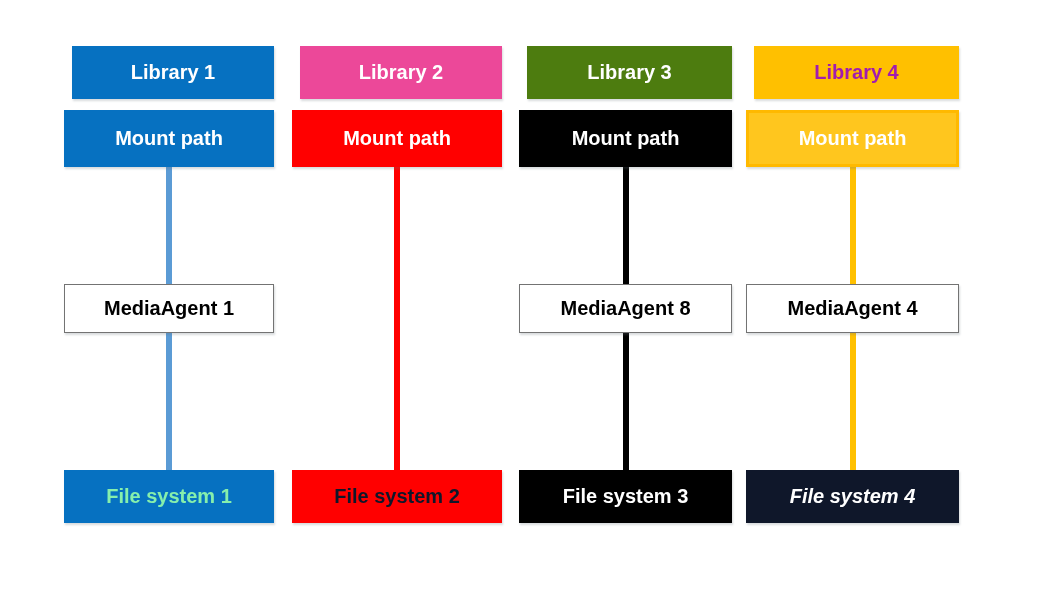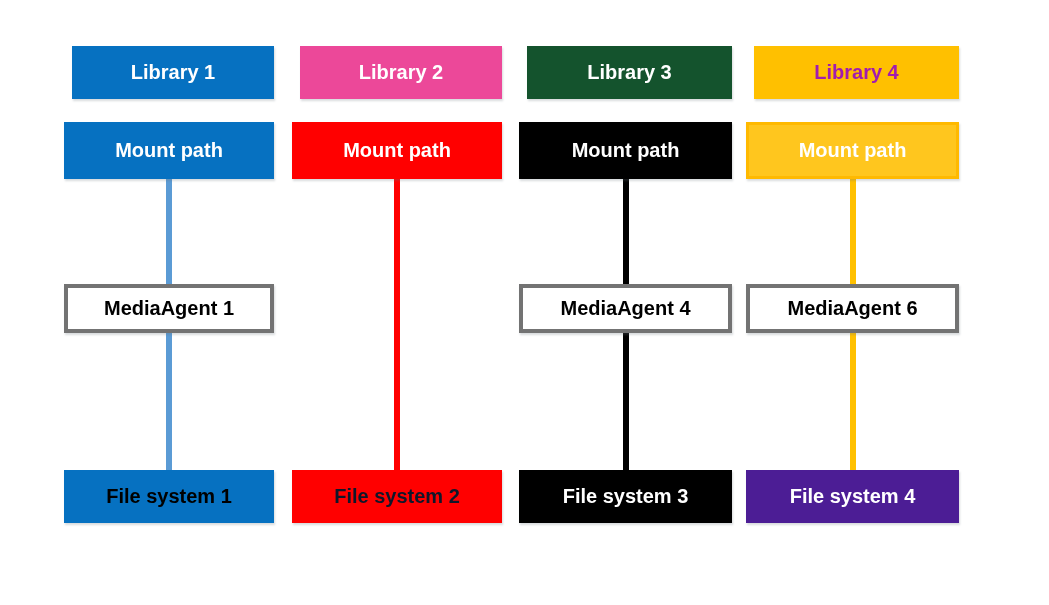--- a/index.html
+++ b/index.html
@@ -43,83 +43,83 @@
     justify-content: center;
     font-weight: bold;
     font-size: 20px;
     box-sizing: border-box;
     z-index: 2;
     box-shadow: 1px 2px 2px rgba(100,110,120,0.25);
     text-align: center;
     white-space: nowrap;
   }
   .library { top: 46px;  height: 53px; margin-left: 8px; }
-  .mount   { top: 122px; height: 57px; border: 3px solid transparent; }
-  .media   { top: 284px; height: 49px; background: #ffffff; border: 4px solid #737373; color: #000000; }
+  .mount   { top: 110px; height: 57px; border: 3px solid transparent; }
+  .media   { top: 284px; height: 49px; background: #ffffff; border: 1px solid #737373; color: #000000; }
   .file    { top: 470px; height: 53px; }
 </style>
 </head>
 <body>
 
 <div class="canvas">
 
   <section class="column col-0">
     <div class="connector" style="background-color: rgb(91, 155, 213);"></div>
     <div class="box library" style="background-color: rgb(6, 113, 193); color: rgb(255, 255, 255);">
       <span>Library 1</span>
     </div>
     <div class="box mount" style="background-color: rgb(6, 113, 193); border-color: rgb(6, 113, 193); color: rgb(255, 255, 255);">
       <span>Mount path</span>
     </div>
     <div class="box media">
       <span>MediaAgent 1</span>
     </div>
-    <div class="box file" style="background-color: rgb(6, 113, 193); color: #000000;">
+    <div class="box file" style="background-color: rgb(6, 113, 193); color: #86efac;">
       <span>File system 1</span>
     </div>
   </section>
 
   <section class="column col-1">
     <div class="connector" style="background-color: rgb(255, 0, 0);"></div>
     <div class="box library" style="background-color: #ec4899; color: rgb(255, 255, 255);">
       <span>Library 2</span>
     </div>
     <div class="box mount" style="background-color: rgb(255, 0, 0); border-color: rgb(255, 0, 0); color: rgb(255, 255, 255);">
       <span>Mount path</span>
     </div>
     <div class="box file" style="background-color: rgb(255, 0, 0); color: #0f172a;">
       <span>File system 2</span>
     </div>
   </section>
 
   <section class="column col-2">
     <div class="connector" style="background-color: rgb(0, 0, 0);"></div>
-    <div class="box library" style="background-color: #14532d; color: rgb(255, 255, 255);">
+    <div class="box library" style="background-color: #4d7c0f; color: rgb(255, 255, 255);">
       <span>Library 3</span>
     </div>
     <div class="box mount" style="background-color: rgb(0, 0, 0); border-color: rgb(0, 0, 0); color: rgb(255, 255, 255);">
       <span>Mount path</span>
     </div>
     <div class="box media">
-      <span>MediaAgent 4</span>
+      <span>MediaAgent 8</span>
     </div>
     <div class="box file" style="background-color: rgb(0, 0, 0); color: rgb(255, 255, 255);">
       <span>File system 3</span>
     </div>
   </section>
 
   <section class="column col-3">
     <div class="connector" style="background-color: rgb(255, 192, 0);"></div>
     <div class="box library" style="background-color: rgb(255, 192, 0); color: #a21caf;">
       <span>Library 4</span>
     </div>
     <div class="box mount" style="background-color: rgb(255, 198, 30); border-color: rgb(255, 185, 0); color: rgb(255, 255, 255);">
       <span>Mount path</span>
     </div>
     <div class="box media">
-      <span>MediaAgent 6</span>
+      <span>MediaAgent 4</span>
     </div>
-    <div class="box file" style="background-color: #4c1d95; color: rgb(255, 255, 255);">
+    <div class="box file" style="background-color: #0f172a; color: rgb(255, 255, 255); font-style: italic;">
       <span>File system 4</span>
     </div>
   </section>
 
 </div>
 
 </body></html>

